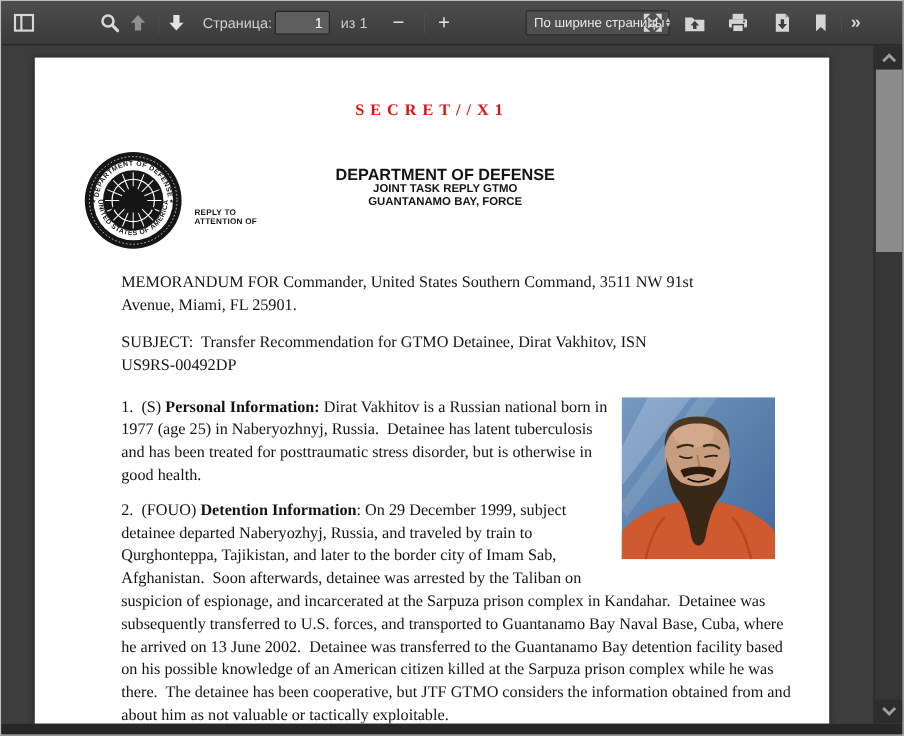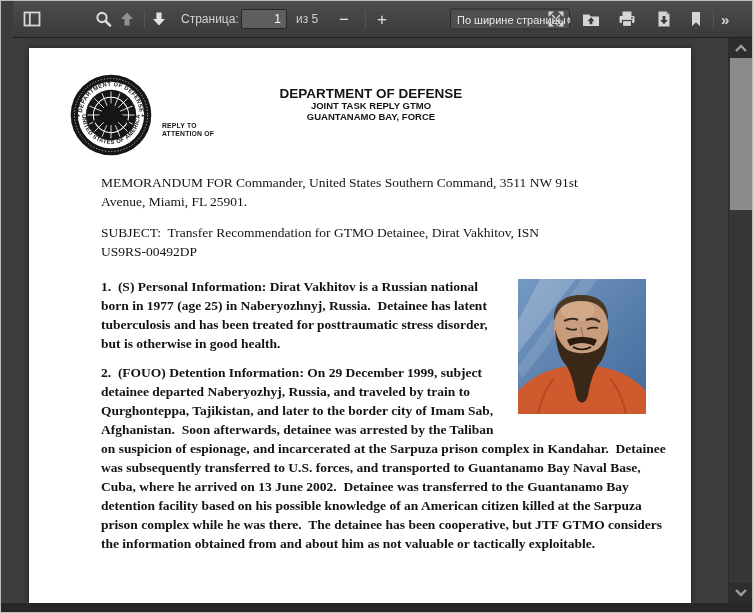--- a/index.html
+++ b/index.html
@@ -1,21 +1,21 @@
 <!DOCTYPE html>
 <html><head>
 <meta charset="utf-8">
 <style>
   * { box-sizing: border-box; margin: 0; padding: 0; }
   html,body { width:753px; height:613px; }
   body { font-family:"Liberation Sans",sans-serif; background:#3d3d3d; }
   .window { width:753px; height:613px; border:1px solid #bdbdbd; display:flex; flex-direction:column; overflow:hidden; }
 
   
-  .toolbar { position:relative; height:37px; flex:0 0 37px; background:linear-gradient(#4d4d4d,#3a3a3a); border-bottom:1px solid #1f1f1f;margin-left:12px; }
+  .toolbar { position:relative; height:37px; flex:0 0 37px; background:linear-gradient(#4d4d4d,#3a3a3a); border-bottom:1px solid #1f1f1f; }
   .toolbar > * { position:absolute; top:50%; transform:translateY(-50%); }
   .tbtn { background:none; border:none; cursor:pointer; display:flex; align-items:center; justify-content:center; padding:0; }
   .sep { width:1px; height:18px; background:#2a2a2a; border-right:1px solid #565656; }
   .tb-label { color:#d2d2d2; font-size:12px; }
   .page-input { width:46px; height:20px; background:#5e5e5e; border:1px solid #262626; border-radius:2px; color:#fff; font-size:12px; text-align:right; padding:0 5px; }
   .tb-text { color:#cdcdcd; font-size:12px; }
   .glyph { color:#e2e2e2; font-size:17px; line-height:1; }
   .zoom-select { left:437px; width:120px; height:21px; background:#4f4f4f; border:1px solid #2c2c2c; border-radius:2px; display:flex; align-items:center; justify-content:space-between; padding:0 3px 0 6px; cursor:pointer; }
   .zoom-select span.val { color:#e8e8e8; font-size:11px; white-space:nowrap; }
   .spinner { display:flex; flex-direction:column; line-height:4px; font-size:6px; color:#c9c9c9; }
@@ -35,21 +35,21 @@
   .letterhead { position:absolute; left:160px; top:16px; width:364px; text-align:center; font-family:"Liberation Sans",sans-serif; font-weight:bold; }
   .lh0 { font-size:13.5px; line-height:15px; }
   .lh-sub { font-size:9.5px; line-height:10.5px; }
 
   .office-row { display:flex; justify-content:space-between; margin:19px 66px 0 72px; font-size:13.5px; }
   .memo, .subject { margin:0 0 0 72px; width:486px; font-size:13.5px; line-height:19px; white-space:pre-wrap; }
   .memo { margin-top:11px; }
   .subject { margin-top:12px; }
 
   .bodytext { margin:16px 23px 0 72px; font-size:13.5px; line-height:19px; }
-  .bodytext p { white-space:pre-wrap; margin:0 0 10px;font-weight:bold; }
+  .bodytext p { white-space:pre-wrap; margin:0 0 10px; }
   .photo { float:right; width:128px; height:135px; margin:2px 22px 8px 10px; display:block; }
 
   
   .scrollbar { position:absolute; top:0; right:0; width:24px; height:100%; background:#363636; border-left:1px solid #2c2c2c; }
   .scroll-btn { position:absolute; left:0; width:100%; height:20px; background:#2d2d2d; display:flex; align-items:center; justify-content:center; cursor:pointer; }
   .scroll-btn.up { top:0; }
   .scroll-btn.down { bottom:0; }
   .thumb { position:absolute; left:1px; top:20px; width:22px; height:152px; background:#8b8b8b; cursor:pointer; }
 </style>
 </head>
@@ -76,21 +76,21 @@
         </svg>
     </button>
     <div class="sep" style="left:131px;"></div>
     <button class="tbtn" style="left:138px;">
       <svg width="16" height="16" viewBox="0 0 16 16">
           <path d="M8 14.5 L2 8 H5.4 V1.5 H10.6 V8 H14 Z" fill="#e2e2e2"></path>
         </svg>
     </button>
     <span class="tb-label" style="left:168px;">Страница:</span>
     <input class="page-input" style="left: 228px;" type="text" value="1">
-    <span class="tb-text" style="left:283px;">из 5</span>
+    <span class="tb-text" style="left:283px;">из 1</span>
     <button class="tbtn glyph" style="left:326px;">−</button>
     <div class="sep" style="left:352px;"></div>
     <button class="tbtn glyph" style="left:364px;">+</button>
     <div class="zoom-select">
       <span class="val">По ширине страницы</span>
       <span class="spinner">
           <span>▲</span>
           <span>▼</span>
         </span>
     </div>
@@ -133,20 +133,21 @@
         </svg>
     </button>
     <div class="sep" style="left:700px;"></div>
     <button class="tbtn more" style="left:708px;">»</button>
   </div>
 
   <div class="viewer">
 
     <div class="page">
 
+      <div class="classification" style="color:#e01111;">SECRET//X1</div>
 
       <div class="letterhead-row">
         <svg class="seal" viewBox="0 0 100 100">
           <circle cx="50" cy="50" r="48" fill="#161616"></circle>
           <circle cx="50" cy="50" r="43.5" fill="none" stroke="#ffffff" stroke-width=".8" stroke-dasharray="1.5 2.2"></circle>
           <circle cx="50" cy="50" r="39.5" fill="#ffffff"></circle>
           <circle cx="50" cy="50" r="30" fill="#161616"></circle>
           <defs>
             <path id="arcTop" d="M15.5 50 A34.5 34.5 0 0 1 84.5 50"></path>
             <path id="arcBot" d="M15.5 50 A34.5 34.5 0 0 0 84.5 50"></path>

